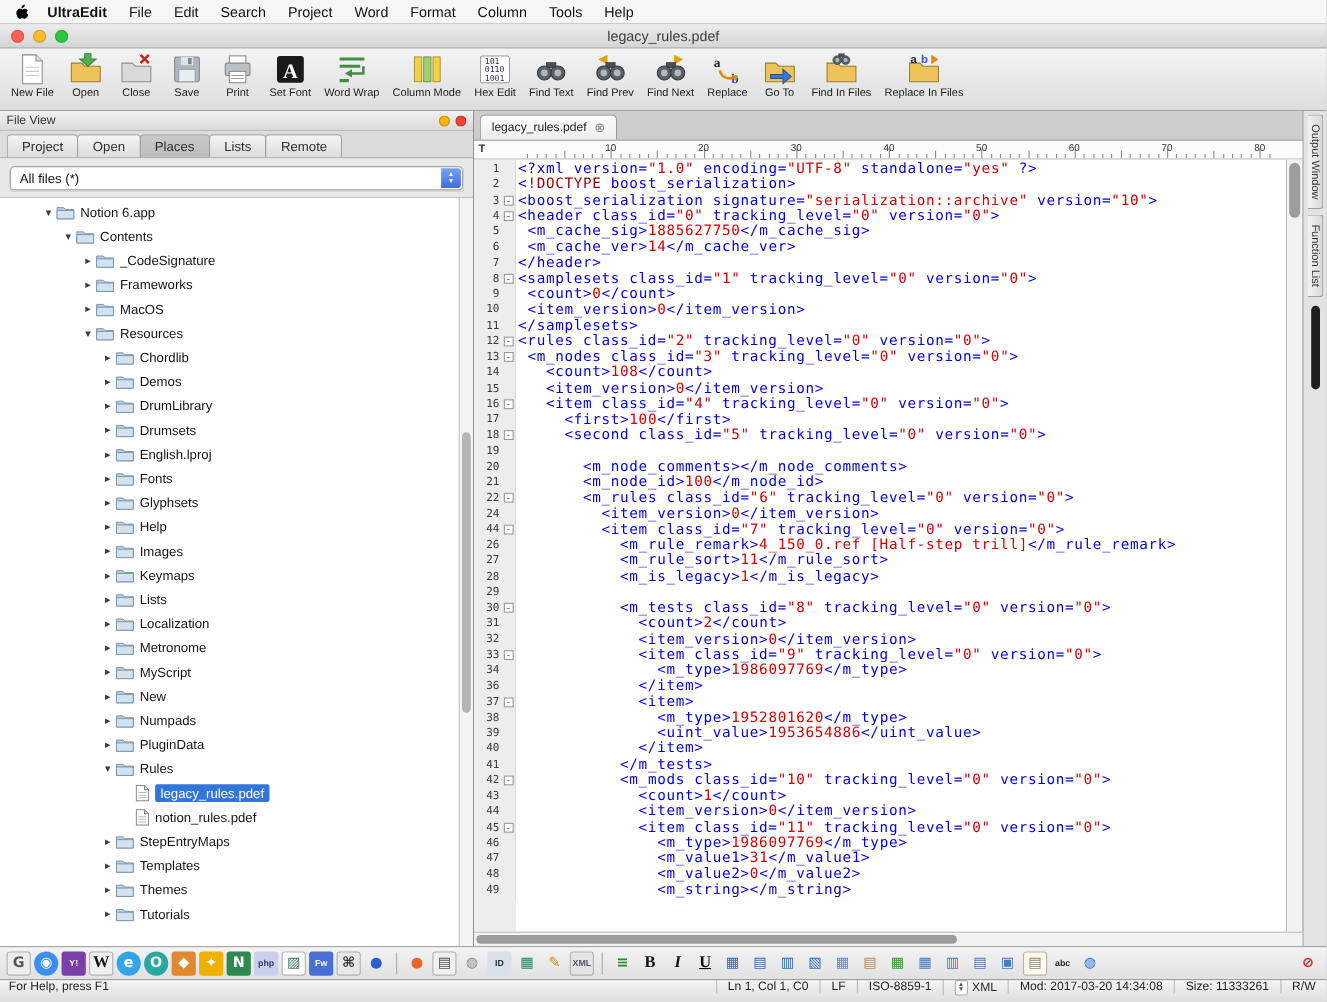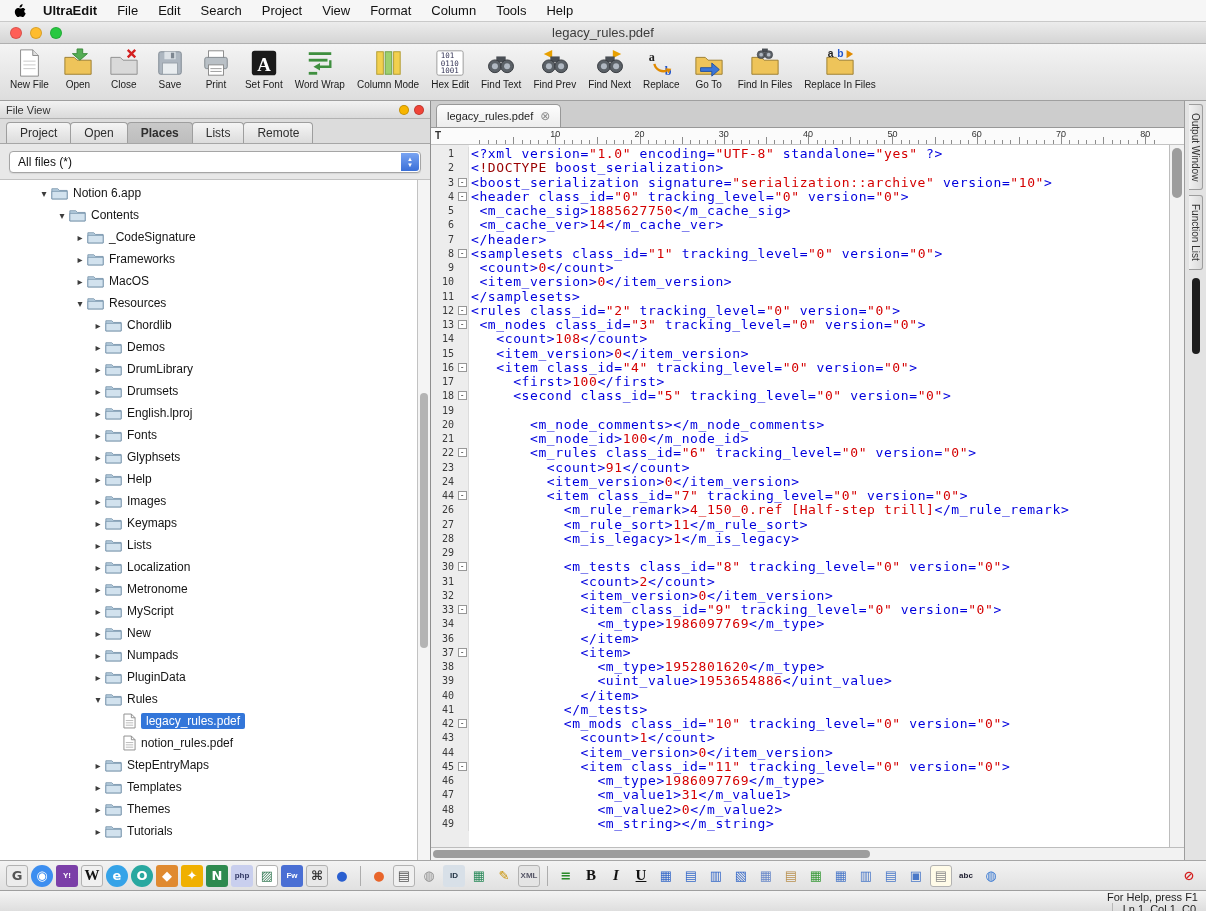--- a/index.html
+++ b/index.html
@@ -29,21 +29,21 @@
   .main{display:flex;height:759px;background:#d0d0d0;}
 
   
   .sidebar{width:431px;border-right:1px solid #8f8f8f;display:flex;flex-direction:column;background:#fff;flex:none;}
   .pane-header{height:18px;background:linear-gradient(#f2f2f2,#dadada);border-bottom:1px solid #b2b2b2;font-size:11px;display:flex;align-items:center;padding:0 6px;color:#333;}
   .pane-dots{margin-left:auto;display:flex;gap:5px;}
   .pdot{width:10px;height:10px;border-radius:50%;border:1px solid rgba(0,0,0,.2);}
   .pdot.yellow{background:#f7b500}.pdot.red{background:#f04438}
   .side-tabs{height:25px;background:#dcdcdc;border-bottom:1px solid #a6a6a6;display:flex;align-items:flex-end;padding:3px 6px 0;}
   .side-tab{font-size:12px;padding:3px 13px;background:linear-gradient(#f5f5f5,#dcdcdc);border:1px solid #9e9e9e;border-bottom:none;border-radius:4px 4px 0 0;margin-right:-1px;color:#2e2e2e;cursor:default;}
-  .side-tab.active{background:linear-gradient(#c9c9c9,#bdbdbd);font-weight:bold;}
+  .side-tab.active{background:linear-gradient(#c9c9c9,#bdbdbd);}
   .filter-row{padding:7px 9px;background:#e8e8e8;border-bottom:1px solid #c2c2c2;height:36px;}
   .combo{height:22px;background:#fff;border:1px solid #a5a5a5;border-radius:4px;display:flex;align-items:center;font-size:12px;padding-left:8px;position:relative;box-shadow:0 1px 1px rgba(0,0,0,.08);cursor:default;}
   .combo-stepper{position:absolute;right:1px;top:1px;bottom:1px;width:18px;background:linear-gradient(#79a4f2,#3a6fd8);border-radius:0 3px 3px 0;color:#fff;display:flex;flex-direction:column;align-items:center;justify-content:center;font-size:6px;line-height:6px;}
   .tree-wrap{flex:1;display:flex;overflow:hidden;background:#fff;}
   .tree{flex:1;overflow:hidden;padding-top:2px;}
   .tree-row{height:22px;display:flex;align-items:center;font-size:12px;color:#141414;cursor:default;}
   .tsp{flex:none;}
   .tri{width:12px;flex:none;text-align:center;color:#3c3c3c;font-size:10px;font-family:"DejaVu Sans",sans-serif;}
   .node-icon{flex:none;display:inline-flex;margin-left:1px;}
   .tlb{margin-left:5px;white-space:nowrap;}
@@ -87,37 +87,37 @@
   .bicon{width:22px;height:22px;border-radius:3px;display:flex;align-items:center;justify-content:center;font-size:13px;font-weight:bold;font-family:"DejaVu Sans",sans-serif;cursor:default;flex:none;}
   .bicon.small{font-size:8px;font-family:"Liberation Sans",sans-serif;}
   .bicon.serif{font-family:"Liberation Serif",serif;font-size:15px;}
   .bicon.italic{font-style:italic;}
   .bicon.underline{text-decoration:underline;}
   .bicon.round{border-radius:50%;}
   .bicon.bordered{border:1px solid #b2b2b2;}
   .bsep{width:1px;height:20px;background:#adadad;margin:0 4px;flex:none;}
 
   
-  .statusbar{height:21px;background:linear-gradient(#f4f4f4,#dedede);border-top:1px solid #9f9f9f;display:flex;align-items:flex-end;font-size:11px;color:#1e1e1e;flex-direction:column;}
+  .statusbar{height:21px;background:linear-gradient(#f4f4f4,#dedede);border-top:1px solid #9f9f9f;display:flex;align-items:flex-start;font-size:11px;color:#1e1e1e;}
   .sb-help{padding:0 8px;flex:1;display:flex;align-items:center;}
   .sb-field{padding:0 10px;border-left:1px solid #b8b8b8;display:flex;align-items:center;gap:4px;white-space:nowrap;}
   .sb-stepper{display:inline-flex;flex-direction:column;font-size:6px;line-height:5px;color:#555;border:1px solid #b0b0b0;background:#fff;padding:1px 2px;border-radius:2px;}
 </style>
 </head>
 <body>
 
 <div class="menubar">
   <span class="apple">
     <svg viewBox="0 0 16 16">
         <path d="M11.3 1.1c-.9.1-1.9.6-2.5 1.3-.5.6-.9 1.5-.7 2.4.9.1 1.8-.5 2.4-1.2.5-.7.9-1.6.8-2.5z" fill="#000"></path>
         <path d="M11.9 5.3c-1.3 0-1.9.6-2.8.6-.9 0-1.6-.6-2.7-.6C4.9 5.3 3 6.7 3 9.4c0 2.7 2 5.6 3.5 5.6.9 0 1.1-.6 2.4-.6 1.2 0 1.5.6 2.4.6 1.5 0 3.2-2.9 3.2-4.1-1.7-.7-2-3.1-.3-4-.6-.9-1.6-1.6-2.3-1.6z" fill="#000"></path>
       </svg>
   </span>
   <span class="app-name">UltraEdit</span>
-  <span id="menu-items"><span class="menu-item">File</span><span class="menu-item">Edit</span><span class="menu-item">Search</span><span class="menu-item">Project</span><span class="menu-item">View</span><span class="menu-item">Format</span><span class="menu-item">Column</span><span class="menu-item">Tools</span><span class="menu-item">Help</span></span>
+  <span id="menu-items"><span class="menu-item">File</span><span class="menu-item">Edit</span><span class="menu-item">Search</span><span class="menu-item">Project</span><span class="menu-item">Word</span><span class="menu-item">Format</span><span class="menu-item">Column</span><span class="menu-item">Tools</span><span class="menu-item">Help</span></span>
 </div>
 
 <div class="titlebar">
   <span class="traffic">
     <span class="dot red"></span>
     <span class="dot yellow"></span>
     <span class="dot green"></span>
   </span>
   <span>legacy_rules.pdef</span>
 </div>
@@ -863,25 +863,20 @@
             <span class="ct">       <span class="t">&lt;m_node_id&gt;</span><span class="c">100</span><span class="t">&lt;/m_node_id&gt;</span></span>
           </div>
           <div class="cl">
             <span class="ln">22</span>
             <span class="fd">
               <i class="fbox">-</i>
             </span>
             <span class="ct">       <span class="t">&lt;m_rules class_id=</span><span class="s">"6"</span><span class="t"> tracking_level=</span><span class="s">"0"</span><span class="t"> version=</span><span class="s">"0"</span><span class="t">&gt;</span></span>
           </div>
           <div class="cl">
-            <span class="ln">23</span>
-            <span class="fd"></span>
-            <span class="ct">         <span class="t">&lt;count&gt;</span><span class="c">91</span><span class="t">&lt;/count&gt;</span></span>
-          </div>
-          <div class="cl">
             <span class="ln">24</span>
             <span class="fd"></span>
             <span class="ct">         <span class="t">&lt;item_version&gt;</span><span class="c">0</span><span class="t">&lt;/item_version&gt;</span></span>
           </div>
           <div class="cl">
             <span class="ln">44</span>
             <span class="fd">
               <i class="fbox">-</i>
             </span>
             <span class="ct">         <span class="t">&lt;item class_id=</span><span class="s">"7"</span><span class="t"> tracking_level=</span><span class="s">"0"</span><span class="t"> version=</span><span class="s">"0"</span><span class="t">&gt;</span></span>

